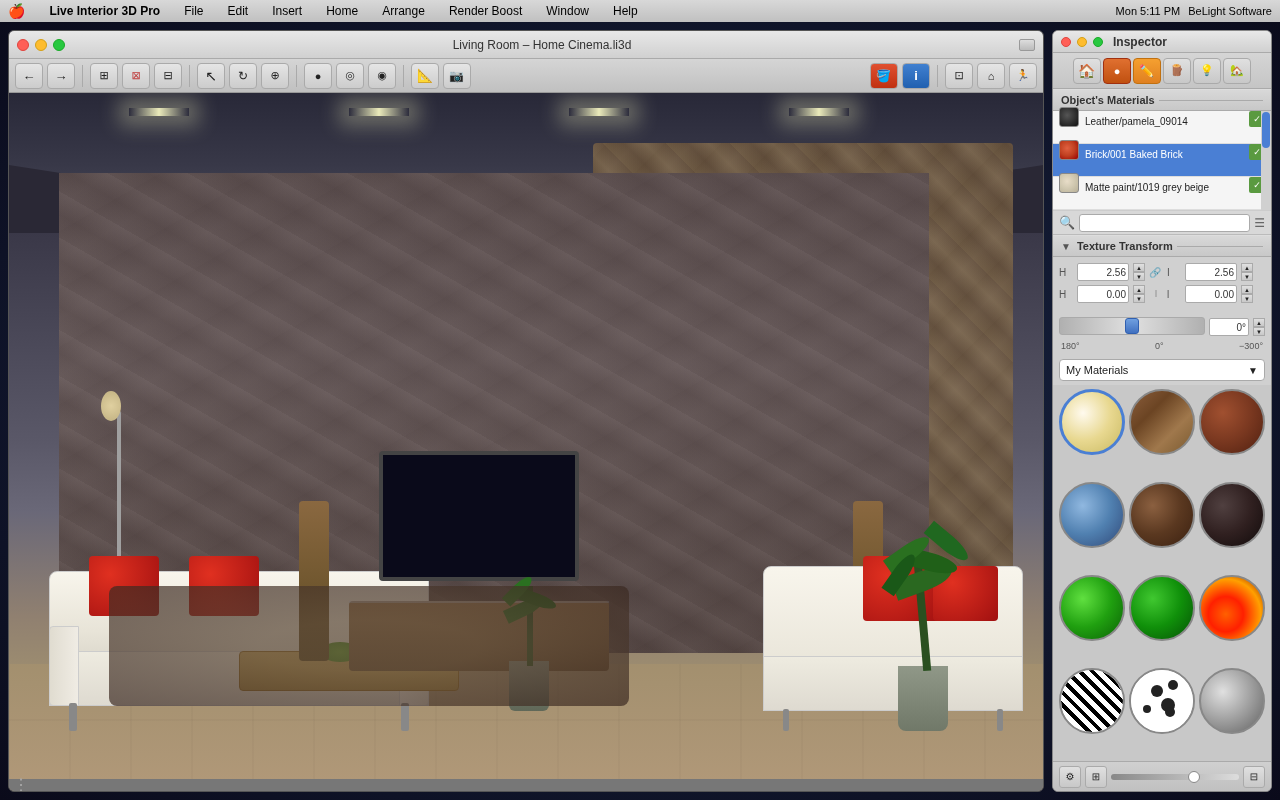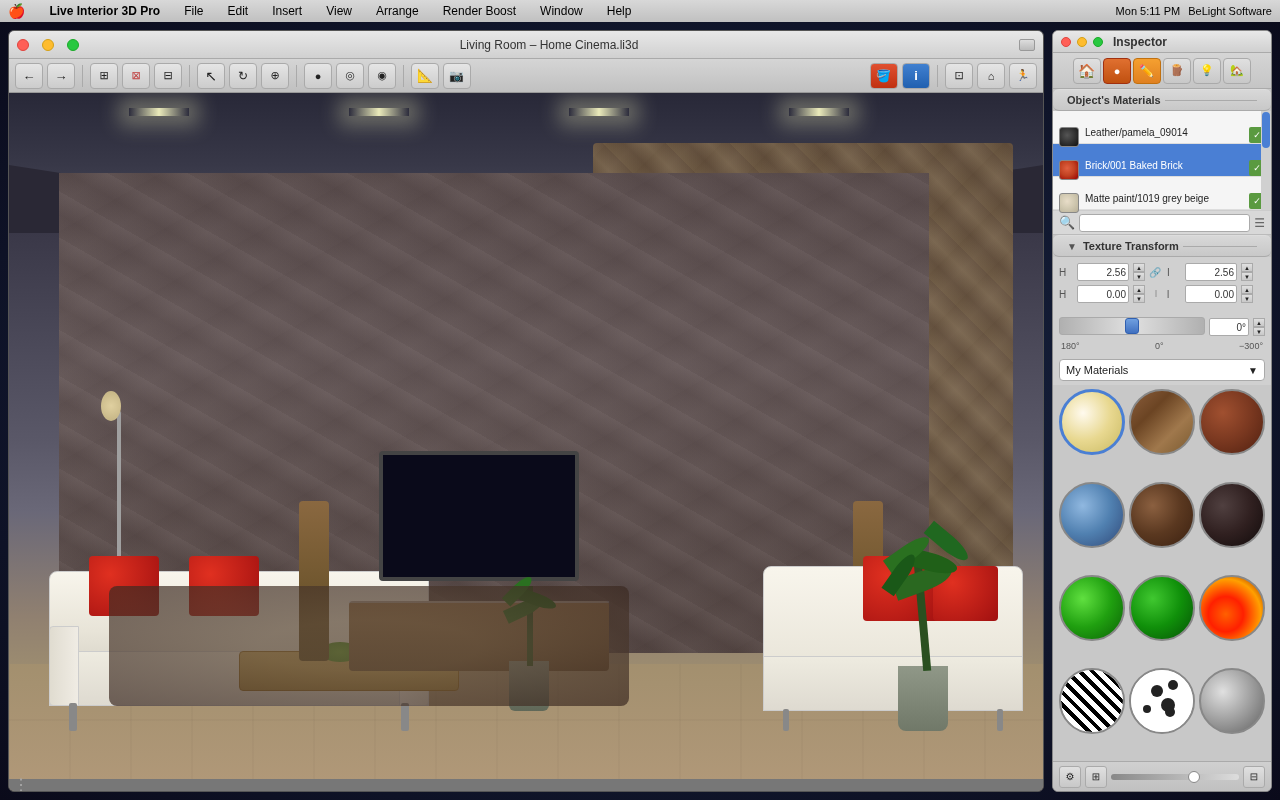--- a/index.html
+++ b/index.html
@@ -58,21 +58,21 @@
       flex-direction: column;
     }
 
     
     .window-titlebar {
       height: 28px;
       background: linear-gradient(to bottom, #e8e8e8, #d0d0d0);
       display: flex;
       align-items: center;
       padding: 0 8px;
-      gap: 13px;
+      gap: 6px;
       border-bottom: 1px solid #aaa;
       flex-shrink: 0;
     }
     .traffic-light {
       width: 12px; height: 12px;
       border-radius: 50%;
       cursor: pointer;
     }
     .tl-close { background: #ff5f57; border: 1px solid #e0443e; }
     .tl-min { background: #febc2e; border: 1px solid #d4a017; }
@@ -188,26 +188,25 @@
       background: linear-gradient(to bottom, #f5a030, #e08020);
       border-color: #c07010;
     }
 
     
     .section-header {
       height: 22px;
       background: linear-gradient(to bottom, #d8d8d8, #c8c8c8);
       display: flex;
       align-items: center;
-      padding: 0 14px;
+      padding: 0 8px;
       border-bottom: 1px solid #aaa;
       border-top: 1px solid #ddd;
       gap: 4px;
       flex-shrink: 0;
-      border-radius: 6px;
     }
     .section-title {
       font-size: 11px;
       font-weight: 600;
       color: #333;
     }
     .section-line {
       flex: 1;
       height: 1px;
       background: #aaa;
@@ -215,21 +214,21 @@
 
     
     .materials-list {
       background: #f5f5f5;
       border-bottom: 1px solid #ccc;
       flex-shrink: 0;
     }
     .material-item {
       height: 28px;
       display: flex;
-      align-items: flex-start;
+      align-items: flex-end;
       padding: 16px 6px;
       gap: 6px;
       cursor: pointer;
       border-bottom: 1px solid #ddd;
     }
     .material-item.selected { background: #4a7fd4; color: white; }
     .material-swatch {
       width: 20px;
       height: 20px;
       border-radius: 3px;
@@ -615,21 +614,21 @@
   </style>
 </head>
 <body>
 
 <div class="menubar">
   <span class="menubar-apple">🍎</span>
   <span class="menubar-item" style="font-weight:700;">Live Interior 3D Pro</span>
   <span class="menubar-item">File</span>
   <span class="menubar-item">Edit</span>
   <span class="menubar-item">Insert</span>
-  <span class="menubar-item">View</span>
+  <span class="menubar-item">Home</span>
   <span class="menubar-item">Arrange</span>
   <span class="menubar-item">Render Boost</span>
   <span class="menubar-item">Window</span>
   <span class="menubar-item">Help</span>
   <div class="menubar-right">
     <span>Mon 5:11 PM</span>
     <span>BeLight Software</span>
   </div>
 </div>
 

